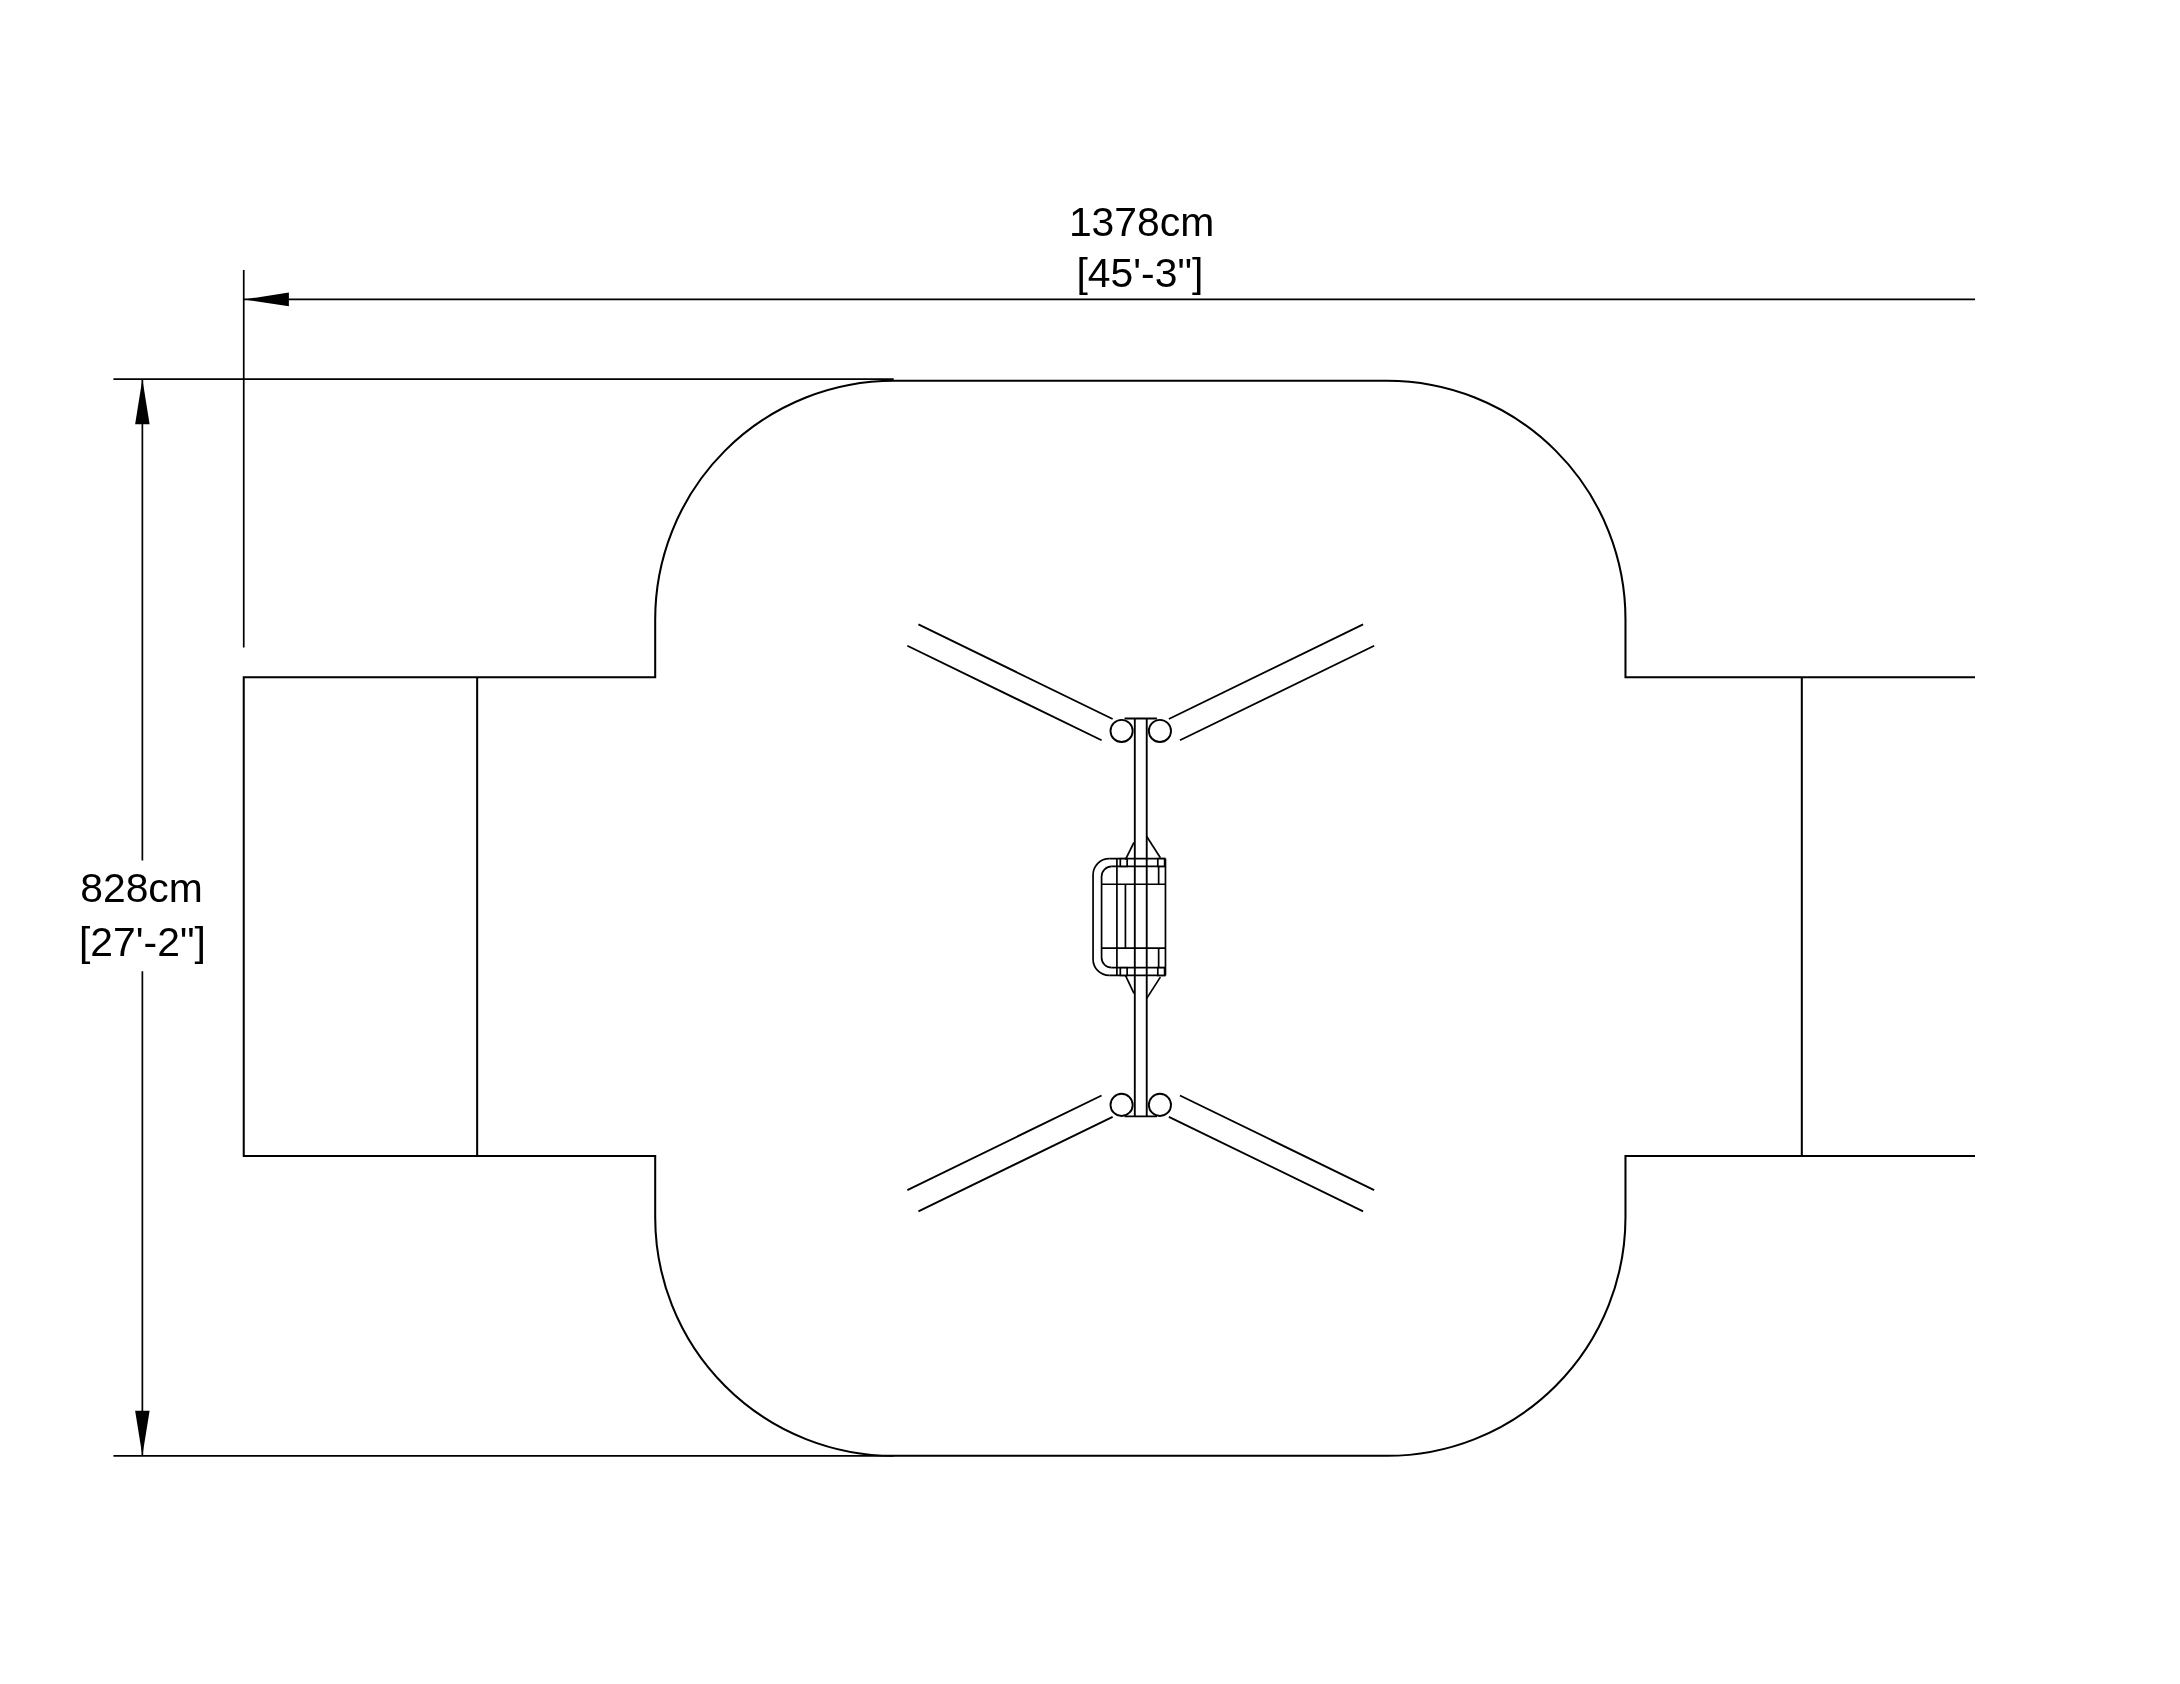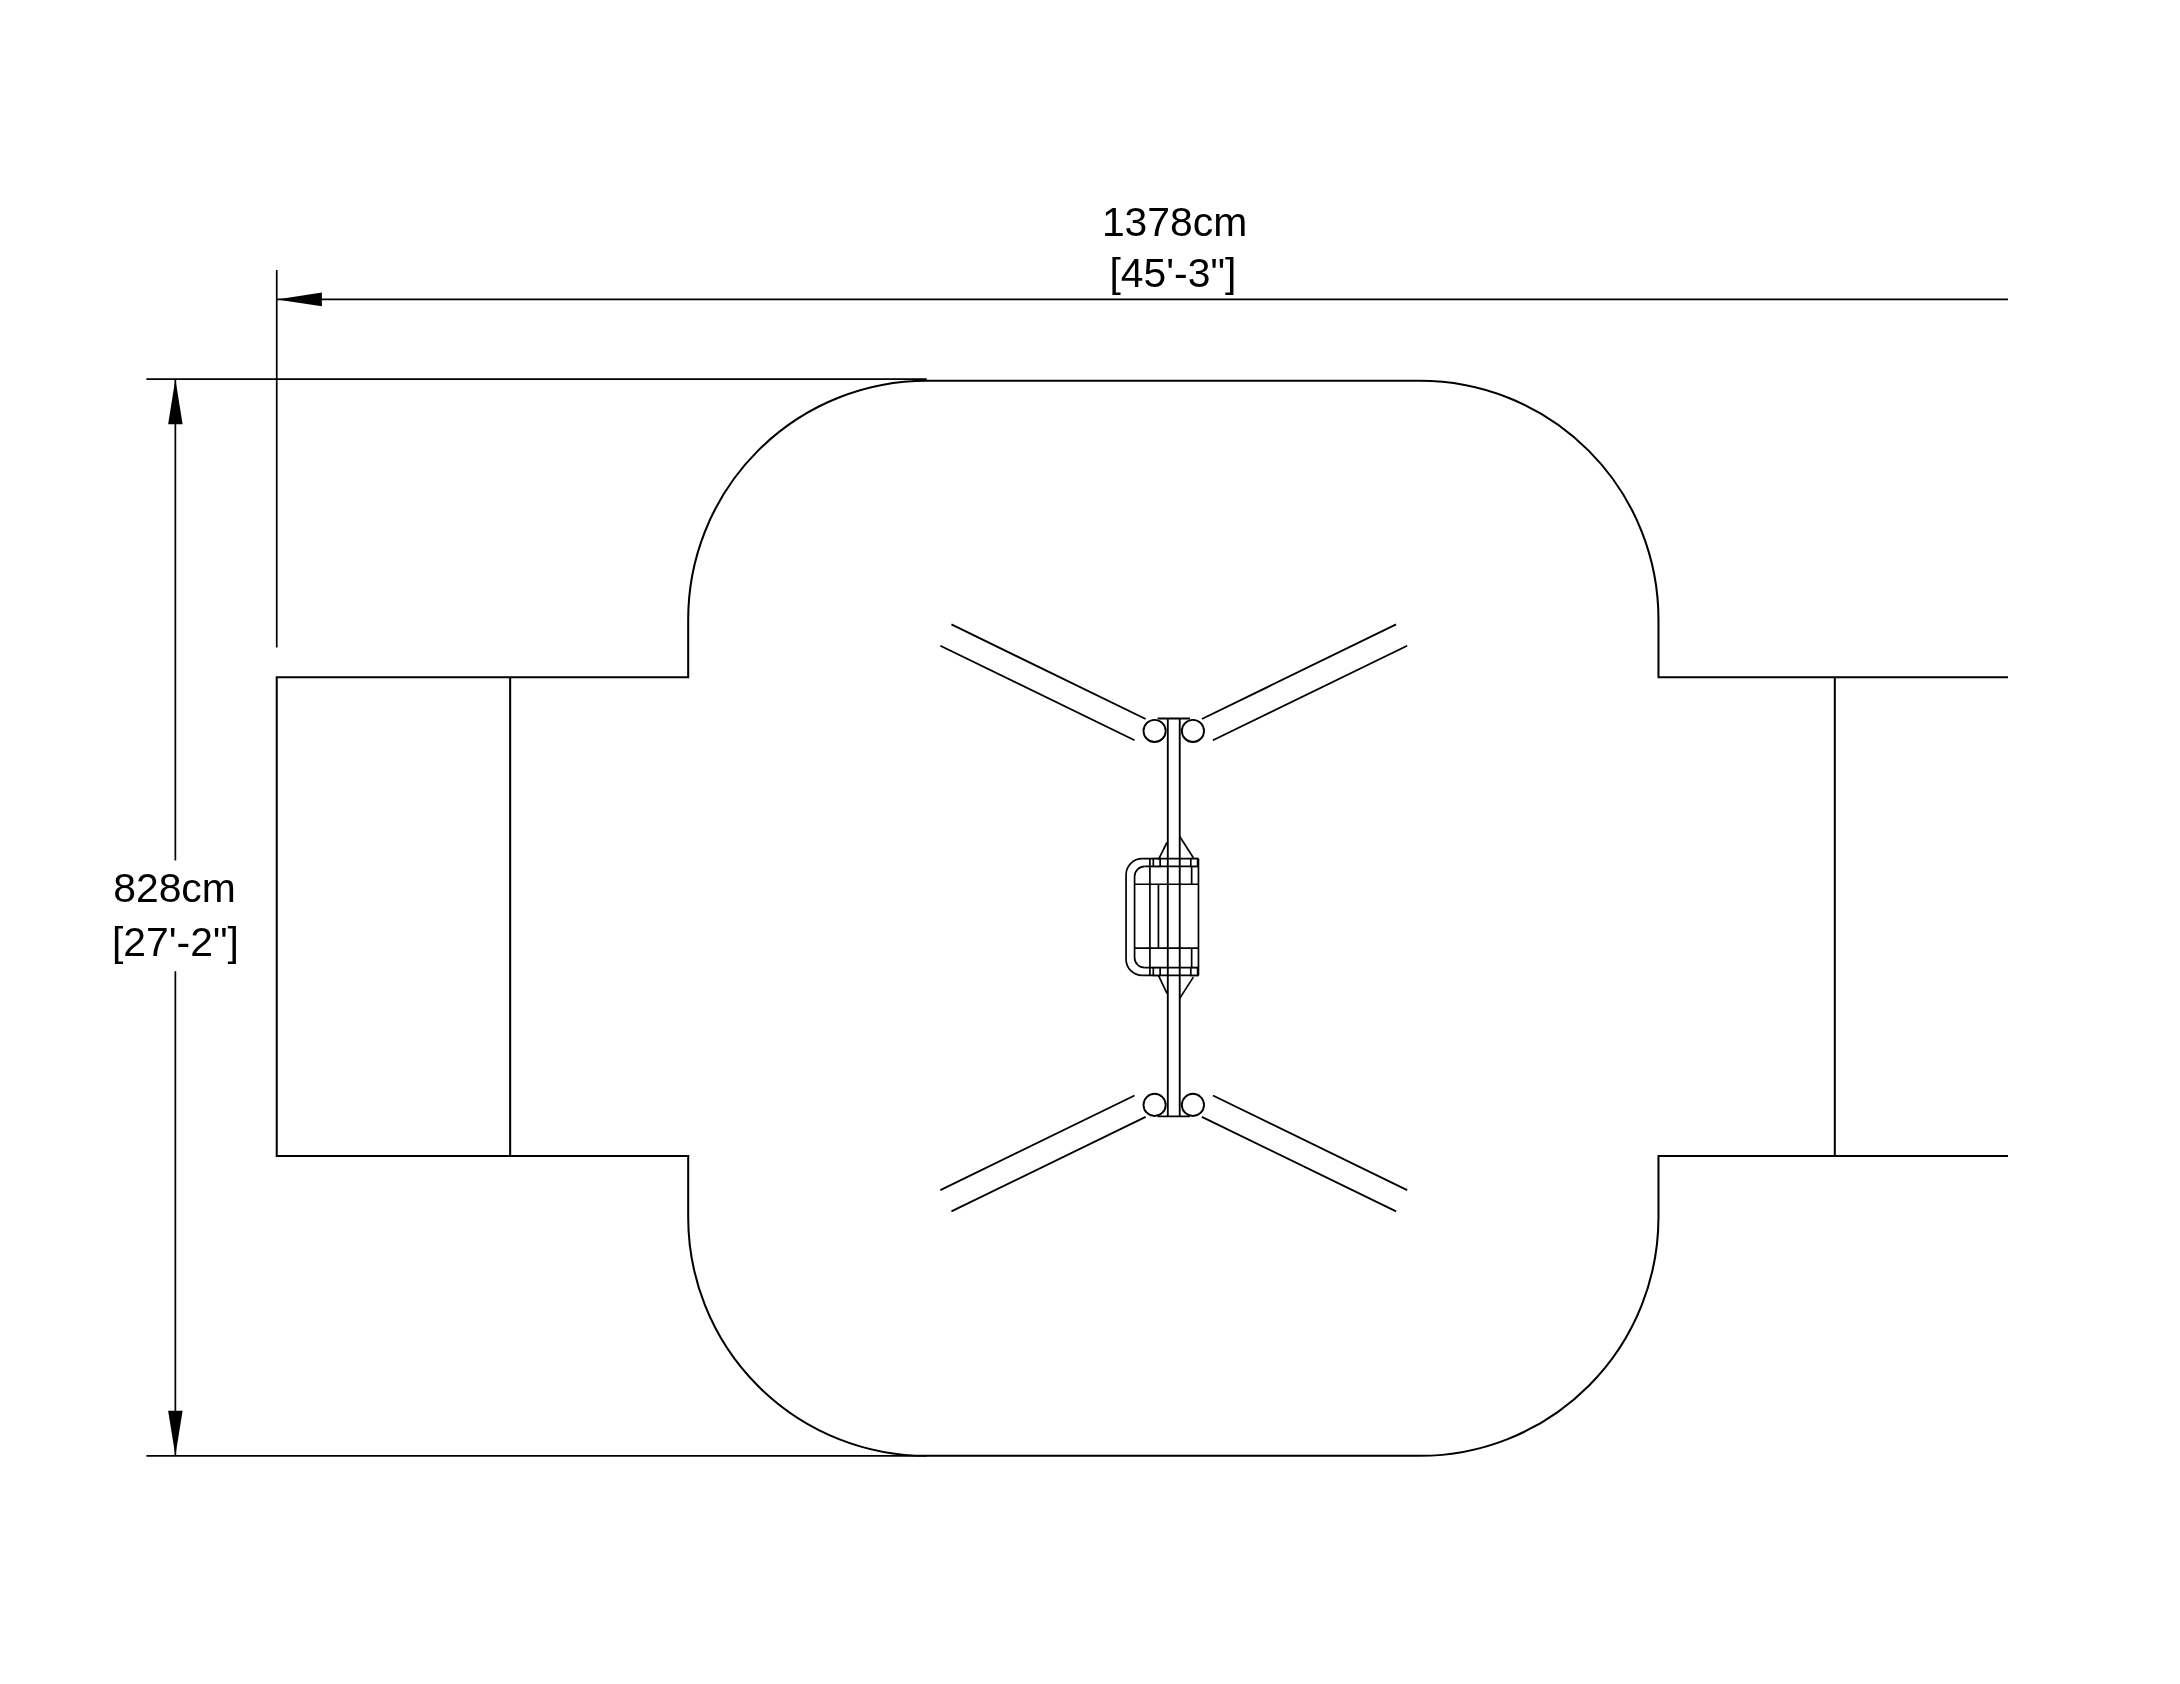--- a/index.html
+++ b/index.html
@@ -2,21 +2,20 @@
 <html style="font-size:13.6px"><head>
 <meta charset="utf-8">
 <style>
   html, body { margin: 0; padding: 0; background: #ffffff; }
   .sheet {
     position: relative;
     width: 1975px;
     height: 1685px;
     background: #ffffff;
     overflow: hidden;
-    padding-left: 33px;
   }
   svg { display: block; }
   text {
     font-family: "Liberation Sans", "DejaVu Sans", sans-serif;
     fill: #000000;
   }
   .dim-text { font-size: 48px; }
 </style>
 </head>
 <body>

